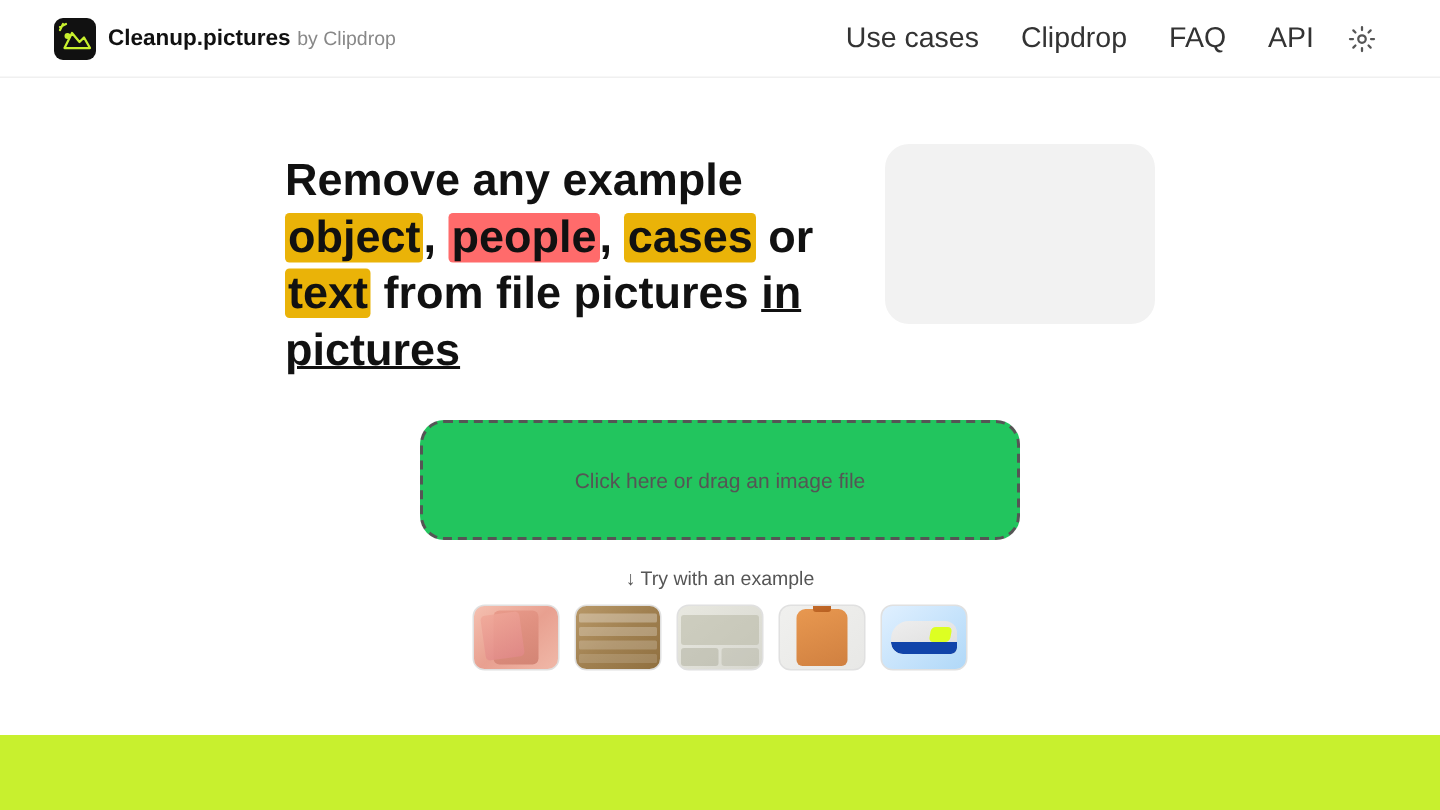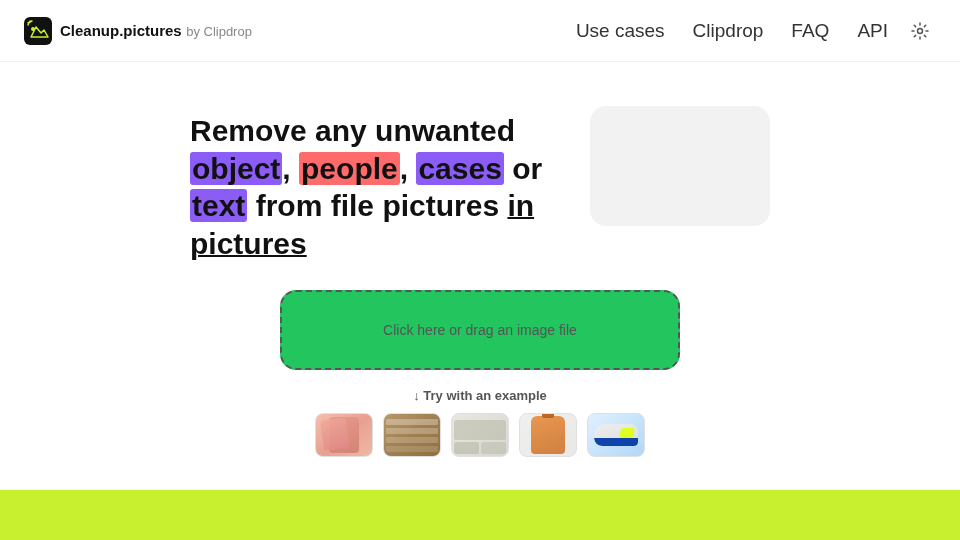--- a/index.html
+++ b/index.html
@@ -10,22 +10,22 @@
       height: 540px;
       overflow: hidden;
       position: relative;
     }
 
     
     header {
       display: flex;
       align-items: center;
       justify-content: space-between;
-      padding: 0 24px;
-      height: 62px;
+      padding: 0 36px;
+      height: 52px;
       border-bottom: 1px solid #f0f0f0;
     }
     .logo-area {
       display: flex;
       align-items: center;
       gap: 8px;
     }
     .logo-icon {
       width: 28px;
       height: 28px;
@@ -78,21 +78,21 @@
       max-width: 360px;
       padding-top: 10px;
     }
     .hero-heading {
       font-size: 30px;
       font-weight: 800;
       line-height: 1.25;
       color: #111;
     }
     .highlight-green {
-      background: #8b5cf6;
+      background: #eab308;
       border-radius: 3px;
       padding: 0 2px;
     }
     .highlight-red {
       background: #ff6b6b;
       border-radius: 3px;
       padding: 0 2px;
       color: #111;
     }
     .underline-text {
@@ -136,21 +136,20 @@
     .examples-section {
       display: flex;
       flex-direction: column;
       align-items: center;
       margin-top: 18px;
       gap: 10px;
     }
     .examples-label {
       font-size: 13px;
       color: #555;
-      font-weight: bold;
     }
     .examples-thumbs {
       display: flex;
       gap: 10px;
     }
     .thumb {
       width: 58px;
       height: 44px;
       border-radius: 8px;
       overflow: hidden;
@@ -194,21 +193,21 @@
         <circle cx="10" cy="10" r="2.5" stroke="#555" stroke-width="1.5"></circle>
         <path d="M10 2v2M10 16v2M2 10h2M16 10h2M4.22 4.22l1.41 1.41M14.36 14.36l1.41 1.41M4.22 15.78l1.41-1.41M14.36 5.64l1.41-1.41" stroke="#555" stroke-width="1.5" stroke-linecap="round"></path>
       </svg>
     </button>
   </nav>
 </header>
 
 <main>
   <div class="hero-text">
     <h1 class="hero-heading">
-      <span>Remove any unwanted</span><br>
+      <span>Remove any example</span><br>
       <span class="highlight-green">object</span><span>,</span>
       <span class="highlight-red">people</span><span>,</span>
       <span class="highlight-green">cases</span>
       <span>or</span><br>
       <span class="highlight-green">text</span>
       <span>from file pictures</span>
       <span class="underline-text">
         <span>in</span> <span>pictures</span>
       </span>
     </h1>

